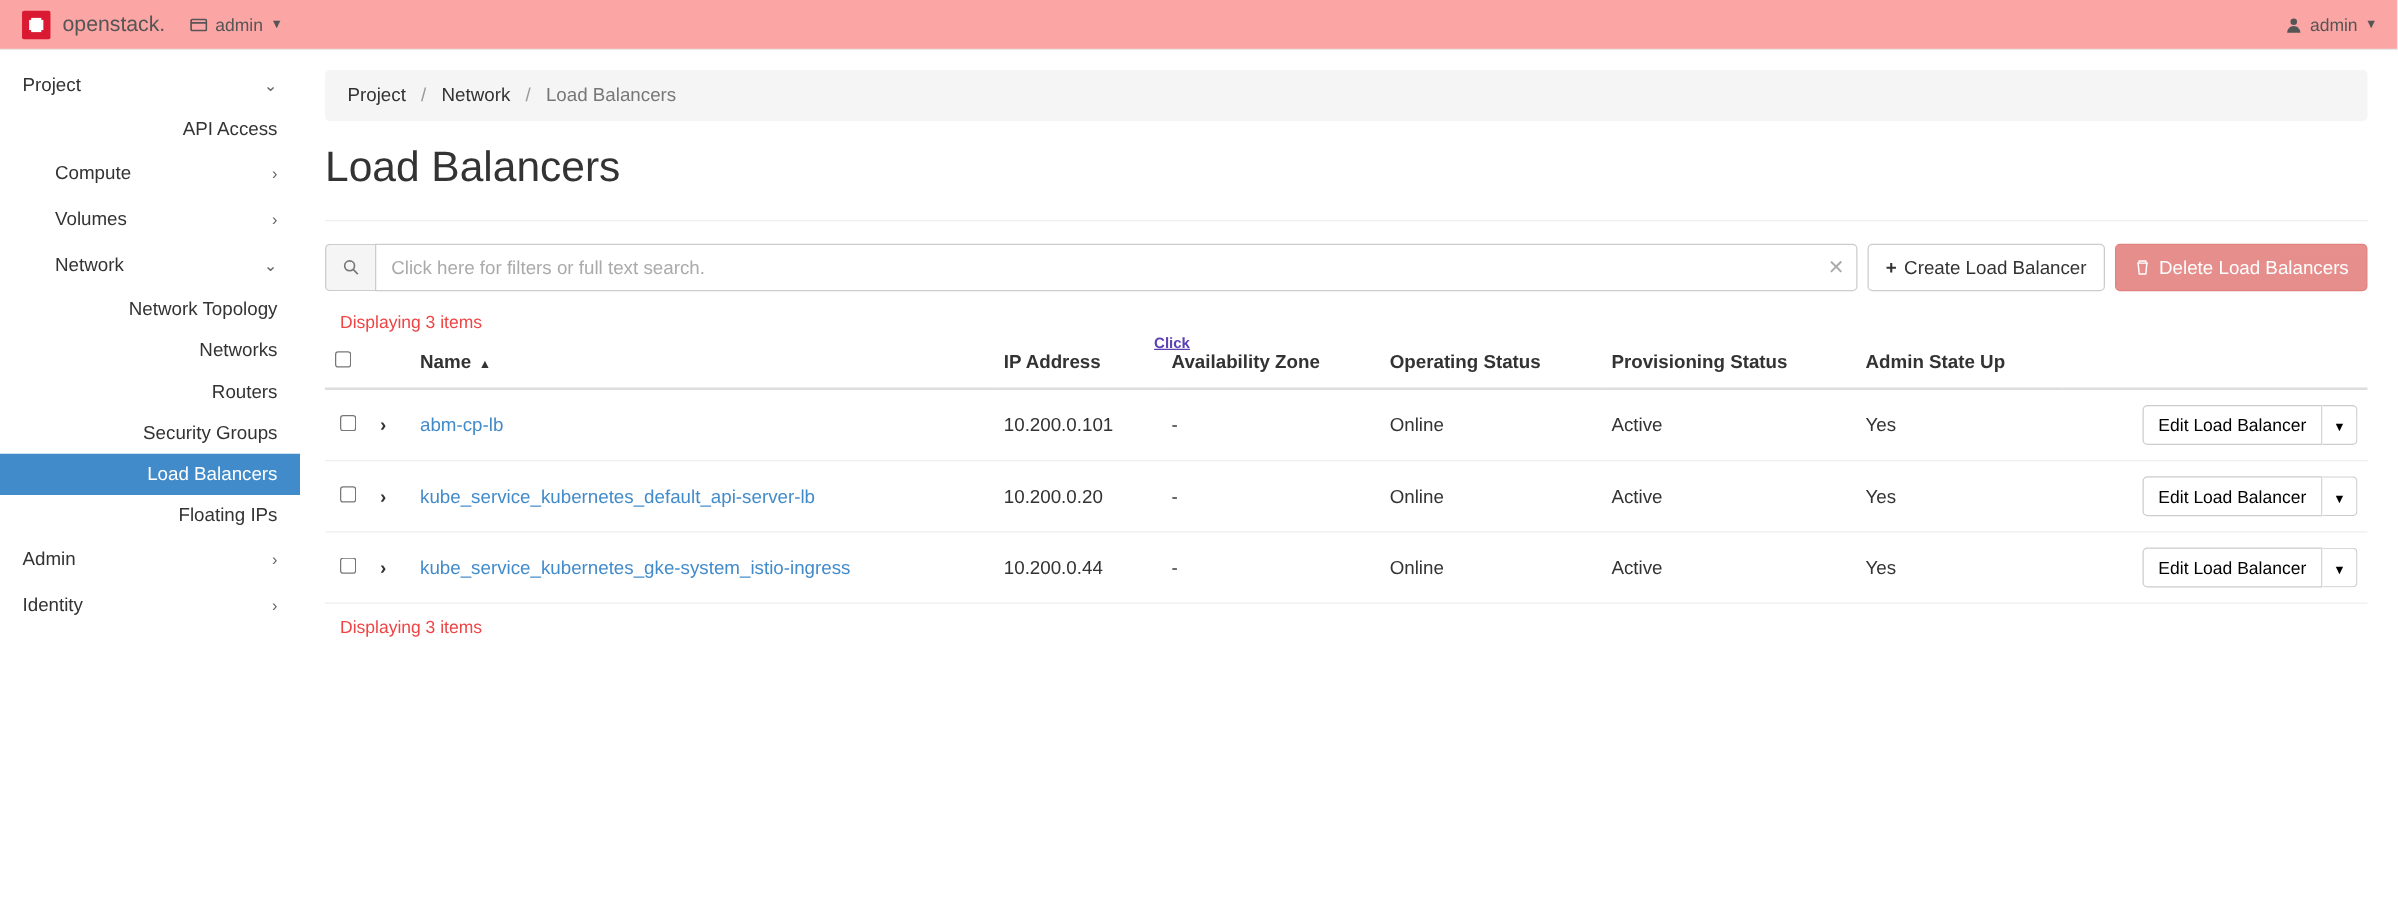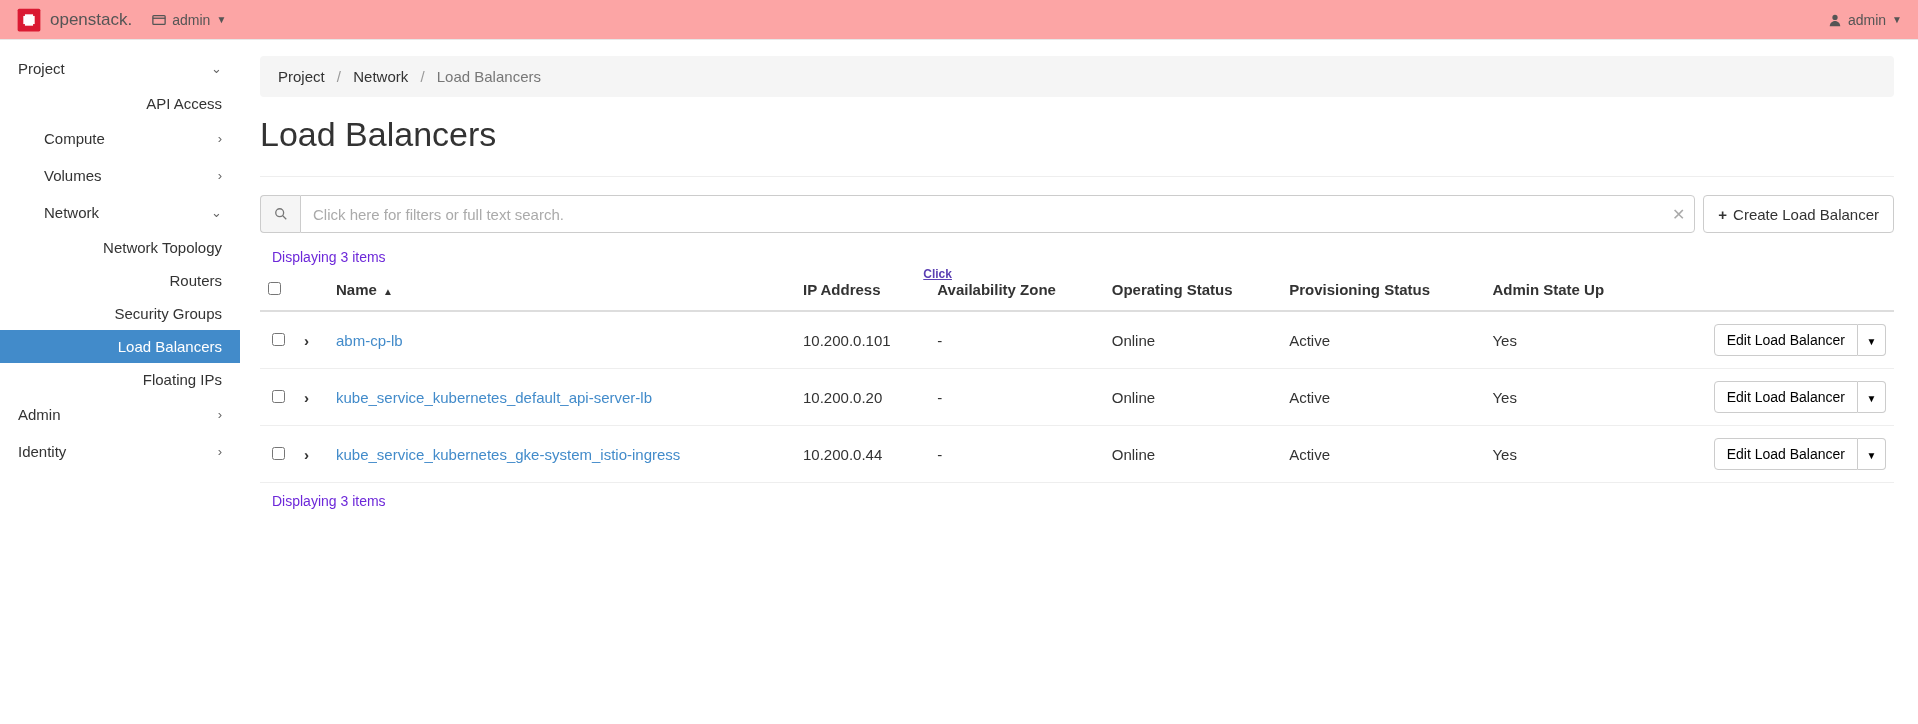--- a/index.html
+++ b/index.html
@@ -40,21 +40,21 @@
   .searchinput { flex:1; height: 38px; border: 1px solid #ccc; border-radius: 0 4px 4px 0; padding: 0 30px 0 12px; font-size: 15px; color:#555; position:relative; }
   .searchinput::placeholder { color: #aaa; }
   .searchwrap-inner { position: relative; flex:1; display:flex; }
   .clear-x { position:absolute; right:10px; top:50%; transform:translateY(-50%); color:#aaa; font-size:16px; cursor:pointer; }
   .btn { height: 38px; padding: 0 14px; border: 1px solid #ccc; border-radius: 4px; background: #fff; color:#333; font-size:15px; cursor:pointer; display:flex; align-items:center; gap:6px; }
   .btn-danger { background: #d9534f; color: #fff; border-color: #d43f3a; }
   .btn-danger.disabled { opacity: 0.65; }
 
   
   .table-area { margin: 0 24px 0 0; }
-  .displaying { color:#6d28d9; font-size:14px; padding: 4px 12px; }
+  .displaying { color:#ef4444; font-size:14px; padding: 4px 12px; }
   table.lb { width: 100%; border-collapse: collapse; }
   table.lb th { text-align: left; padding: 12px 8px; font-size: 15px; font-weight: 700; border-bottom: 2px solid #ddd; position:relative; }
   table.lb td { padding: 12px 8px; border-top: 1px solid #eee; font-size: 15px; vertical-align: middle; }
   .col-check { width: 36px; text-align:center; }
   .col-expand { width: 32px; }
   .name-link { color: #428bca; text-decoration: none; }
   .sort-caret { font-size: 10px; margin-left:2px; }
   .text-badge { position:absolute; top:-2px; left:-6px; color:#5b3fb3; font-size:12px; font-weight:700; text-decoration:underline; }
 
   .row-actions { display:flex; justify-content:flex-end; }
@@ -114,20 +114,21 @@
     </div>
     <div class="side-sub">
       <span>Volumes</span>
       <span class="chev">›</span>
     </div>
     <div class="side-sub">
       <span>Network</span>
       <span class="chev">⌄</span>
     </div>
     <div class="side-leaf">Network Topology</div>
+    <div class="side-leaf">Networks</div>
     <div class="side-leaf">Routers</div>
     <div class="side-leaf">Security Groups</div>
     <div class="side-leaf active">Load Balancers</div>
     <div class="side-leaf">Floating IPs</div>
     <div class="side-sec">
       <span>Admin</span>
       <span class="chev">›</span>
     </div>
     <div class="side-sec">
       <span>Identity</span>
@@ -156,20 +157,26 @@
             </svg>
         </div>
         <div class="searchwrap-inner">
           <input class="searchinput" placeholder="Click here for filters or full text search." style="">
           <span class="clear-x">✕</span>
         </div>
       </div>
       <button class="btn">
         <span style="font-weight:700">+</span>
         <span>Create Load Balancer</span>
+      </button>
+      <button class="btn btn-danger disabled">
+        <svg class="icon" viewBox="0 0 16 16">
+            <path d="M3 4h10M5 4V2h6v2M4 4l1 10h6l1-10" fill="none" stroke="#fff" stroke-width="1.3"></path>
+          </svg>
+        <span>Delete Load Balancers</span>
       </button>
     </div>
 
     <div class="table-area">
       <div class="displaying">Displaying 3 items</div>
 
       <table class="lb">
         <thead>
           <tr>
             <th class="col-check">

